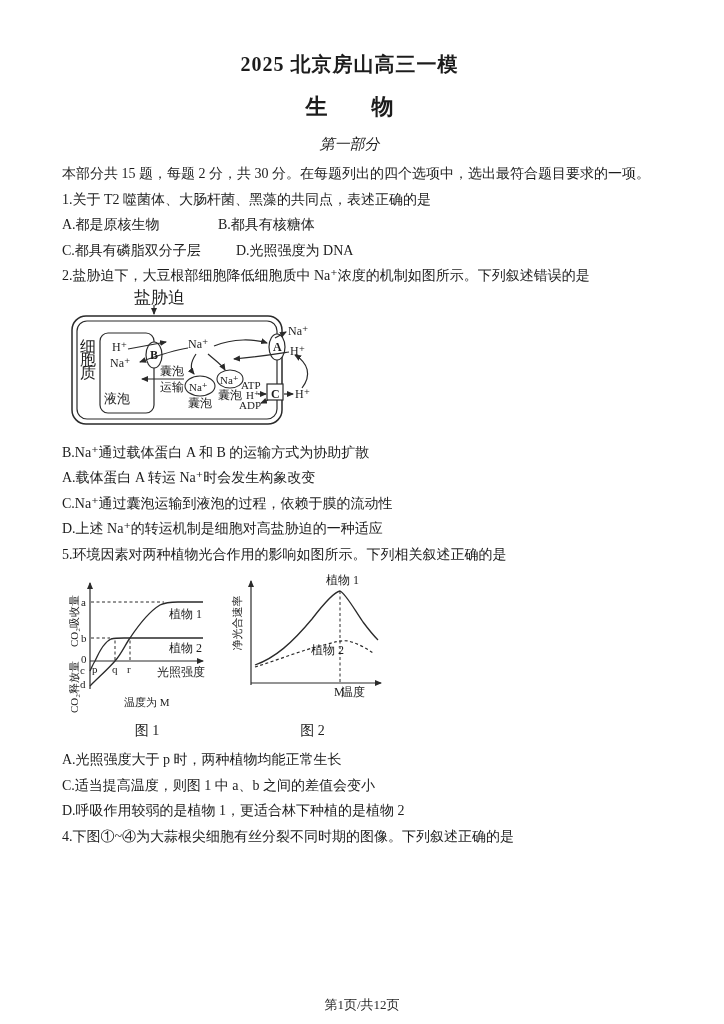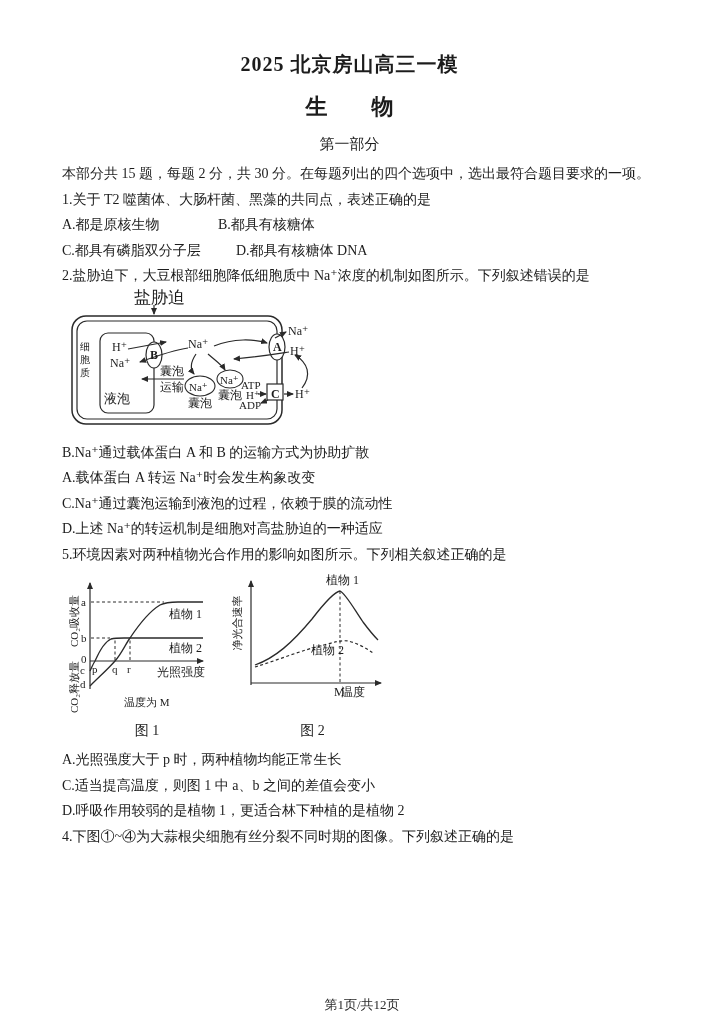--- a/index.html
+++ b/index.html
@@ -3,30 +3,30 @@
 <meta charset="utf-8">
 <style>
   html,body{margin:0;padding:0;background:#e8e8e8;}
   .page{
     position:relative;width:724px;height:1024px;margin:0 auto;background:#ffffff;
     font-family:"Liberation Serif","DejaVu Serif",serif;color:#1c1c1c;
     box-sizing:border-box;padding:50px 87px 0 62px;overflow:hidden;
   }
   .title{text-align:center;font-size:20px;font-weight:bold;letter-spacing:1px;line-height:28px;margin-bottom:14px;}
   .subject{text-align:center;font-size:22px;font-weight:bold;line-height:30px;margin-bottom:12px;}
-  .section{text-align:center;font-size:15px;line-height:20px;margin-bottom:7px;}
+  .section{text-align:center;font-size:15px;line-height:20px;margin-bottom:7px;font-style:italic;}
   .line{font-size:14px;line-height:25.5px;white-space:nowrap;}
   .col1a{display:inline-block;width:156px;}
   .col1c{display:inline-block;width:174px;}
 
   
   .cell-diagram{position:relative;width:256px;height:147px;margin:2px 0 2px 0;font-size:12px;}
   .cell-diagram .lbl{position:absolute;line-height:13px;white-space:nowrap;}
   .cell-diagram .prot{font-weight:bold;font-size:12px;}
-  .vstack{width:15px;line-height:19px;letter-spacing:0;word-break:break-all;white-space:normal !important;font-size:10px;}
+  .vstack{width:15px;line-height:19px;letter-spacing:0;word-break:break-all;white-space:normal !important;font-size:16px;}
 
   
   .charts{position:relative;height:178px;margin-top:2px;}
   .fig{position:absolute;top:0;}
   .fig .lbl{position:absolute;font-size:11px;line-height:12px;white-space:nowrap;}
   .fig .slbl{font-size:12px;}
   .fig .rot{transform:rotate(-90deg);text-align:center;}
   .fig .caption{position:absolute;top:153px;left:0;text-align:center;font-size:14px;}
   .dash{stroke-dasharray:3,2.5;}
   svg{display:block;}
@@ -40,21 +40,21 @@
   <div class="title">2025 北京房山高三一模</div>
   <div class="subject">生　　物</div>
   <div class="section">第一部分</div>
   <div class="line">本部分共 15 题，每题 2 分，共 30 分。在每题列出的四个选项中，选出最符合题目要求的一项。</div>
 
   <div class="line">1.关于 T2 噬菌体、大肠杆菌、黑藻的共同点，表述正确的是</div>
   <div class="line">
     <span class="col1a">A.都是原核生物</span><span>B.都具有核糖体</span>
   </div>
   <div class="line">
-    <span class="col1c">C.都具有磷脂双分子层</span><span>D.都具有核糖体 DNA</span>
+    <span class="col1c">C.都具有磷脂双分子层</span><span>D.光照强度为 DNA</span>
   </div>
 
   <div class="line">2.盐胁迫下，大豆根部细胞降低细胞质中 Na⁺浓度的机制如图所示。下列叙述错误的是</div>
 
   <div class="cell-diagram">
     <svg width="256" height="147" viewBox="0 0 256 147">
       <defs>
         <marker id="ah1" markerWidth="8" markerHeight="8" refX="6" refY="3" orient="auto" markerUnits="userSpaceOnUse">
           <path d="M0,0 L7,3 L0,6 Z" fill="#2a2a2a"></path>
         </marker>

